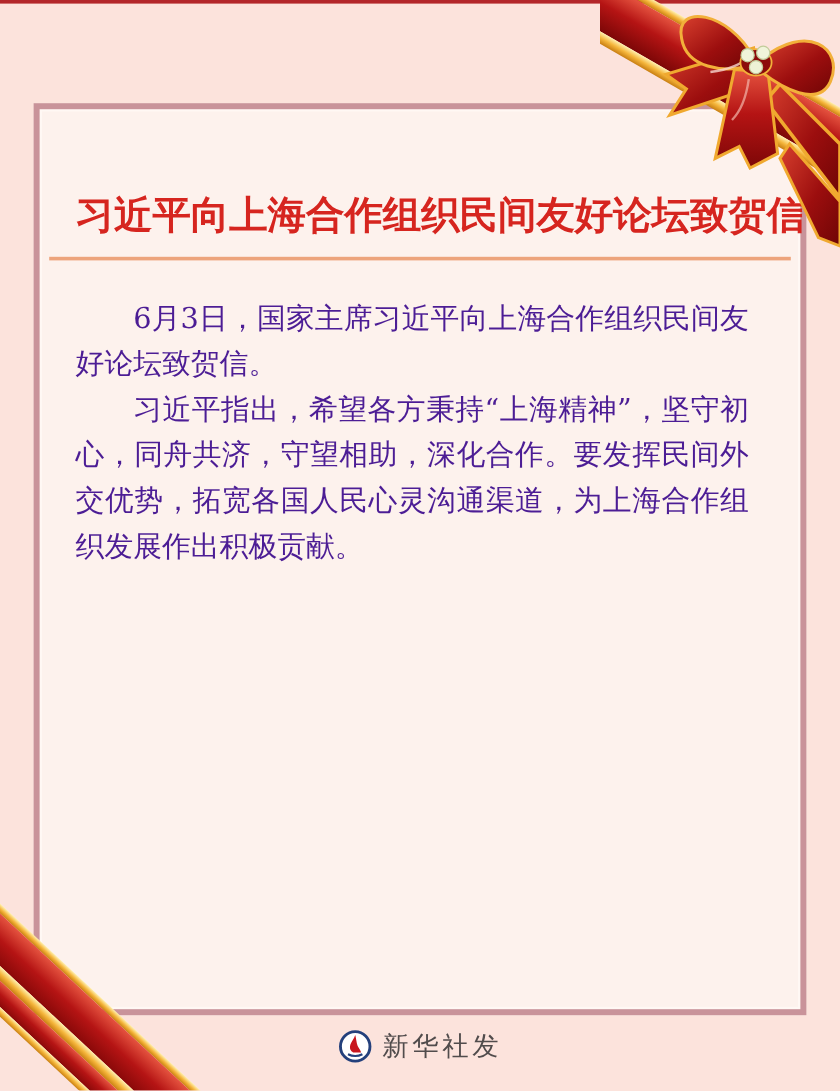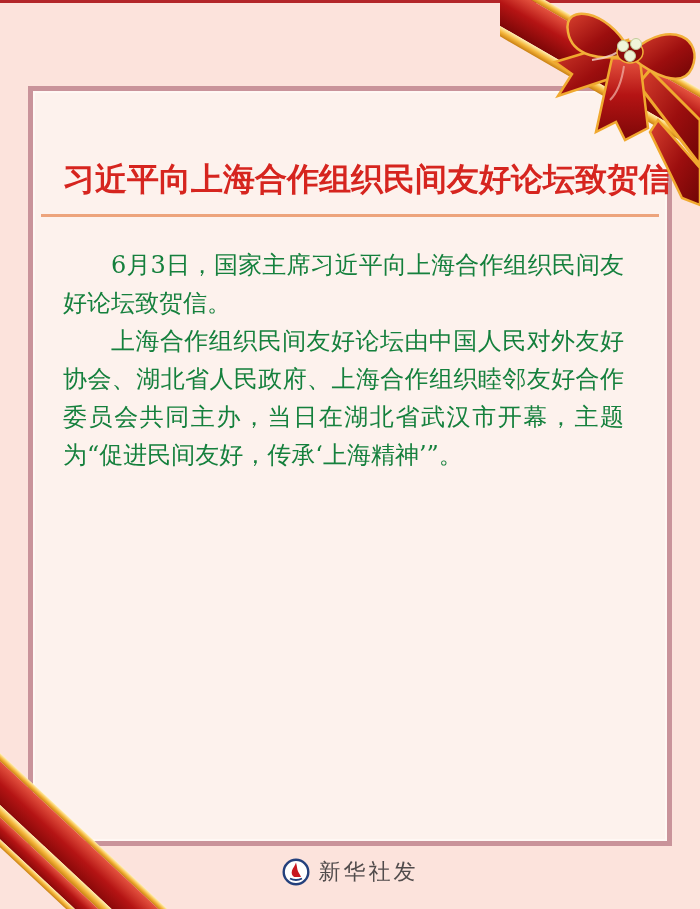--- a/index.html
+++ b/index.html
@@ -11,21 +11,21 @@
     box-sizing:border-box;background:#fdf2ed;border:5px solid #c9939a;
     box-shadow:inset 0 0 0 2px #fff8f4;z-index:1;
   }
   .panel-inner{position:relative;width:100%;height:100%;box-sizing:border-box;padding:0 30px;}
   .headline{
     margin:68px 0 0 0;text-align:center;white-space:nowrap;
     font-size:32px;font-weight:bold;color:#d6251f;letter-spacing:0px;line-height:40px;
     font-family:"DejaVu Serif","Liberation Serif",serif;
   }
   .divider{height:3px;background:#eda47c;margin:15px -22px 0 -22px;}
-  .article{margin:29px 13px 0 0;color:#15803d;font-size:24px;line-height:38px;text-align:justify;}
+  .article{margin:29px 13px 0 0;color:#4c1d95;font-size:24px;line-height:38px;text-align:justify;}
   .article p{margin:0;text-indent:2em;}
   .footer{
     position:absolute;left:0;top:852px;width:700px;height:40px;z-index:2;
     display:flex;align-items:center;justify-content:center;gap:9px;
   }
   .footer .credit{
     color:#514c4c;font-size:22px;letter-spacing:3px;
     font-family:"DejaVu Sans","Liberation Sans",sans-serif;
   }
   .deco{position:absolute;z-index:3;pointer-events:none;}
@@ -38,21 +38,21 @@
 <div class="canvas">
 
   <div class="top-line"></div>
 
   <div class="panel">
     <div class="panel-inner">
       <h1 class="headline">习近平向上海合作组织民间友好论坛致贺信</h1>
       <div class="divider"></div>
       <div class="article">
         <p>6月3日，国家主席习近平向上海合作组织民间友好论坛致贺信。</p>
-        <p>上海合作组织民间友好论坛由中国人民对外友好协会、湖北省人民政府、上海合作组织睦邻友好合作委员会共同主办，当日在湖北省武汉市开幕，主题为“促进民间友好，传承‘上海精神’”。</p>
+        <p>习近平指出，希望各方秉持“上海精神”，坚守初心，同舟共济，守望相助，深化合作。要发挥民间外交优势，拓宽各国人民心灵沟通渠道，为上海合作组织发展作出积极贡献。</p>
       </div>
     </div>
   </div>
 
   <svg class="deco bow" width="200" height="220" viewBox="0 0 200 220" xmlns="http://www.w3.org/2000/svg">
     <defs>
       <linearGradient id="redg" x1="0" y1="0" x2="0" y2="1">
         <stop offset="0" stop-color="#e5533f"></stop>
         <stop offset="0.45" stop-color="#b51414"></stop>
         <stop offset="1" stop-color="#7d0707"></stop>

